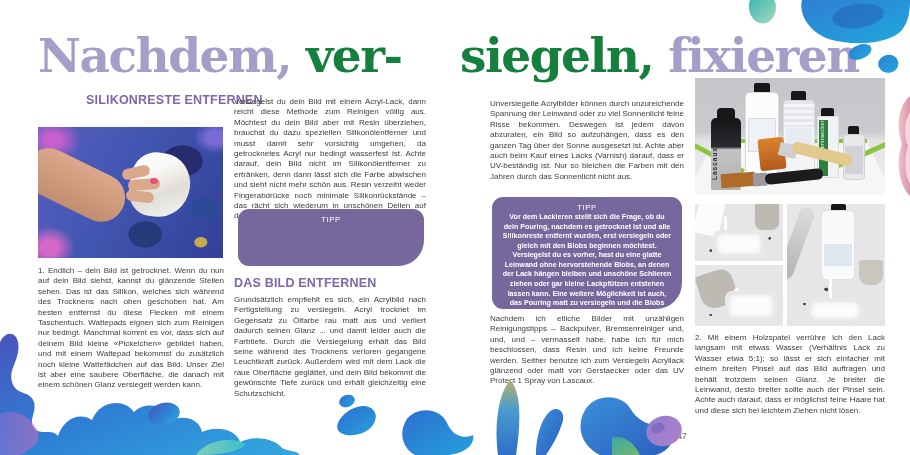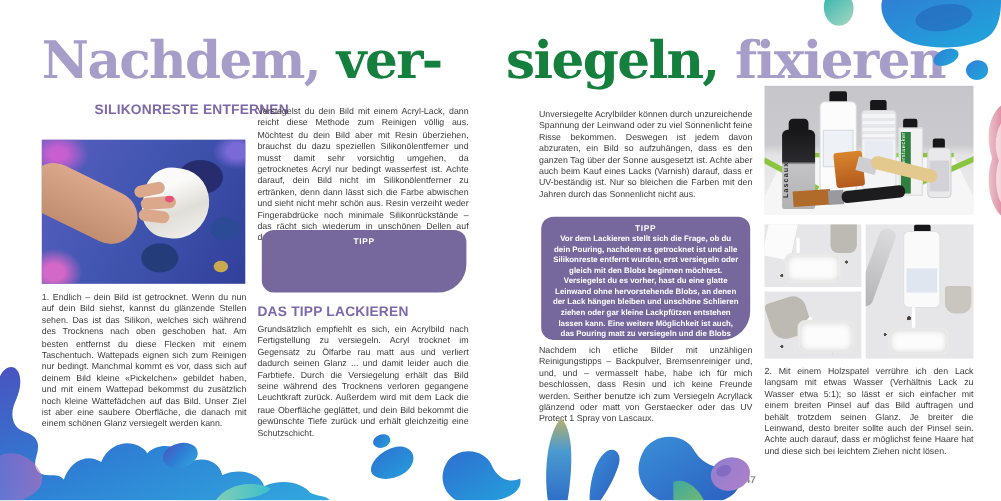--- a/index.html
+++ b/index.html
@@ -11,21 +11,21 @@
   .big-title { position:absolute; font-family:"DejaVu Serif", serif; font-weight:bold;
                font-size:47px; letter-spacing:-1.5px; line-height:1; white-space:nowrap; }
   .t-purple { color:#a79dc9; }
   .t-dark   { color:#15803d; }
   .sec-head { position:absolute; font-weight:bold; font-size:12.5px; color:#7d68a8;
               letter-spacing:0.2px; white-space:nowrap; }
   .para { position:absolute; font-size:8px; line-height:1.3; color:#3c3c3e;
           text-align:justify; hyphens:auto; }
   .tip-box { position:absolute; background:#76689d; color:#ffffff; text-align:center;
              border-radius:11px 11px 26px 11px; padding:6px 10px 4px 10px; }
-  .tip-label { font-weight:bold; font-size:7.6px; letter-spacing:0.6px; margin-bottom:1px; }
+  .tip-label { font-weight:normal; font-size:7.6px; letter-spacing:0.6px; margin-bottom:1px; }
   .tip-text  { font-size:7.15px; line-height:1.34;font-weight:bold; }
   .pagenum { position:absolute; font-size:9px; font-weight:bold; color:#8d8d90; }
 
   
   .photo-hand { position:absolute; left:38px; top:127px; width:185px; height:131px; overflow:hidden;
     background:
       radial-gradient(34px 26px at 78% 26%, #272c6e 58%, rgba(0,0,0,0) 62%),
       radial-gradient(28px 22px at 58% 82%, #243c7a 58%, rgba(0,0,0,0) 62%),
       radial-gradient(22px 18px at 90% 62%, #2c4a96 58%, rgba(0,0,0,0) 63%),
       radial-gradient(12px 10px at 70% 58%, #c9a84e 68%, rgba(0,0,0,0) 74%),
@@ -124,21 +124,21 @@
 </div>
 
 <div class="para" style="left:38px; top:266px; width:186px;">1. Endlich – dein Bild ist getrocknet. Wenn du nun auf dein Bild siehst, kannst du glänzende Stellen sehen. Das ist das Silikon, welches sich während des Trocknens nach oben geschoben hat. Am besten entfernst du diese Flecken mit einem Taschentuch. Wattepads eignen sich zum Reinigen nur bedingt. Manchmal kommt es vor, dass sich auf deinem Bild kleine «Pickelchen» gebildet haben, und mit einem Wattepad bekommst du zusätzlich noch kleine Wattefädchen auf das Bild. Unser Ziel ist aber eine saubere Oberfläche, die danach mit einem schönen Glanz versiegelt werden kann.</div>
 
 <div class="para" style="left:234px; top:97px; width:192px;">Versiegelst du dein Bild mit einem Acryl-Lack, dann reicht diese Methode zum Reinigen völlig aus. Möchtest du dein Bild aber mit Resin überziehen, brauchst du dazu speziellen Silikonölentferner und musst damit sehr vorsichtig umgehen, da getrocknetes Acryl nur bedingt wasserfest ist. Achte darauf, dein Bild nicht im Silikonölentferner zu ertränken, denn dann lässt sich die Farbe abwischen und sieht nicht mehr schön aus. Resin verzeiht weder Fingerabdrücke noch minimale Silikonrückstände – das rächt sich wiederum in unschönen Dellen auf deinem Bild.</div>
 
 <div class="tip-box" style="left:238px; top:209px; width:186px; height:57px;">
   <div class="tip-label">TIPP</div>
 </div>
 
-<div class="sec-head" style="left:234px; top:276px;">DAS TIPP LACKIEREN</div>
+<div class="sec-head" style="left:234px; top:276px;">DAS BILD ENTFERNEN</div>
 
 <div class="para" style="left:234px; top:295px; width:192px;">Grundsätzlich empfiehlt es sich, ein Acrylbild nach Fertigstellung zu versiegeln. Acryl trocknet im Gegensatz zu Ölfarbe rau matt aus und verliert dadurch seinen Glanz ... und damit leider auch die Farbtiefe. Durch die Versiegelung erhält das Bild seine während des Trocknens verloren gegangene Leuchtkraft zurück. Außerdem wird mit dem Lack die raue Oberfläche geglättet, und dein Bild bekommt die gewünschte Tiefe zurück und erhält gleichzeitig eine Schutzschicht.</div>
 
 <div class="pagenum" style="left:220px; top:431px;">46</div>
 
 <h1 class="big-title" style="left:460px; top:32px;"><span class="t-dark">siegeln,</span><span class="t-purple"> fixieren</span></h1>
 
 <div class="para" style="left:490px; top:99px; width:194px;">Unversiegelte Acrylbilder können durch unzureichende Spannung der Leinwand oder zu viel Sonnenlicht feine Risse bekommen. Deswegen ist jedem davon abzuraten, ein Bild so aufzuhängen, dass es den ganzen Tag über der Sonne ausgesetzt ist. Achte aber auch beim Kauf eines Lacks (Varnish) darauf, dass er UV-beständig ist. Nur so bleichen die Farben mit den Jahren durch das Sonnenlicht nicht aus.</div>
 
 <div class="tip-box" style="left:492px; top:197px; width:190px; height:112px;">

